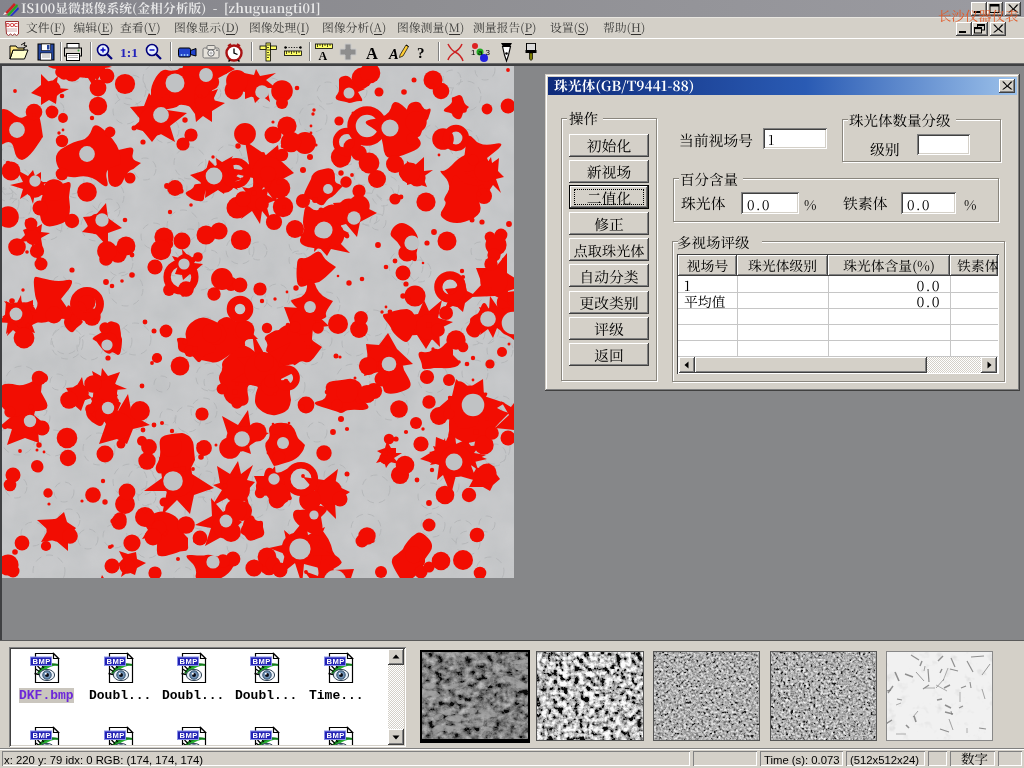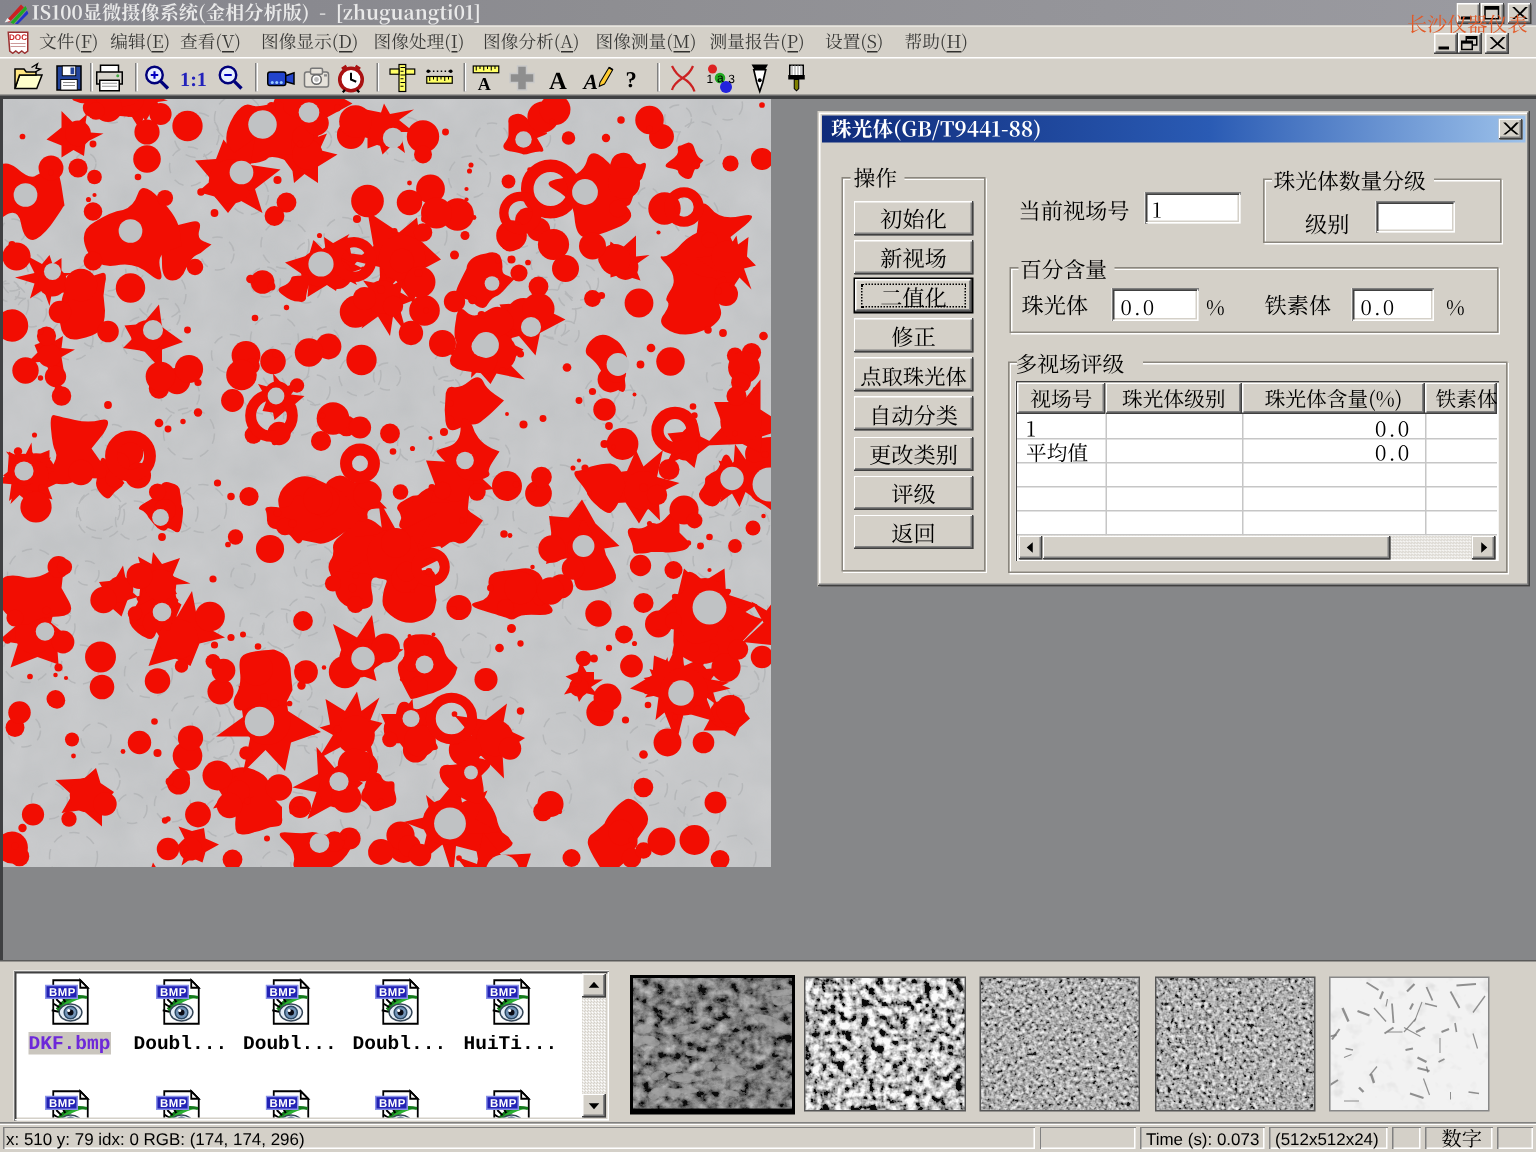--- a/index.html
+++ b/index.html
@@ -1154,21 +1154,21 @@
 <path d="M8 21 Q15 10 28 13 Q20 14 15 18 Q11 21 10 25 Z" fill="#2ab032"></path>
 <path d="M8 21 Q15 10 28 13" fill="none" stroke="#157a1d" stroke-width="2"></path>
 <ellipse cx="17" cy="23" rx="7.6" ry="5.6" fill="#e4ecf6" stroke="#334455" stroke-width="1"></ellipse>
 <circle cx="17" cy="23" r="4.2" fill="#7394b8" stroke="#2d4a66" stroke-width="1"></circle>
 <circle cx="17" cy="23" r="2" fill="#0a0a14"></circle>
 <circle cx="15.8" cy="21.7" r="1" fill="#fff"></circle>
 <path d="M9.5 19.5 l-4 -2.5 M11 17.5 l-3.5 -3.5 M13.5 16 l-2 -3.5 M9 22.5 l-4.5 -1" stroke="#000" stroke-width="1.3"></path>
 <rect x="0.5" y="5" width="21" height="8.5" fill="#2222b4" stroke="#8890e8" stroke-width="1"></rect>
 <text x="2.6" y="12" font-size="7.6" font-weight="bold" fill="#fff" font-family="Liberation Sans" letter-spacing="0.4">BMP</text>
 </svg></div>
-<div class="abs" style="left:309px;top:688px;height:15px;font:bold 13px 'Liberation Mono',monospace;color:#000;white-space:pre">HuiTi...</div>
+<div class="abs" style="left:309px;top:688px;height:15px;font:bold 13px 'Liberation Mono',monospace;color:#000;white-space:pre">Time...</div>
 <div class="abs" style="left:324px;top:726px;width:33px;height:19px;overflow:hidden"><svg width="33" height="32" viewBox="0 0 33 32">
 <path d="M5.5 1.5 h18 l5 5 v24 h-23 Z" fill="#fff" stroke="#000" stroke-width="1.2"></path>
 <path d="M23.5 1.5 v5 h5 Z" fill="#fff" stroke="#000" stroke-width="1.2"></path>
 <path d="M8 21 Q15 10 28 13 Q20 14 15 18 Q11 21 10 25 Z" fill="#2ab032"></path>
 <path d="M8 21 Q15 10 28 13" fill="none" stroke="#157a1d" stroke-width="2"></path>
 <ellipse cx="17" cy="23" rx="7.6" ry="5.6" fill="#e4ecf6" stroke="#334455" stroke-width="1"></ellipse>
 <circle cx="17" cy="23" r="4.2" fill="#7394b8" stroke="#2d4a66" stroke-width="1"></circle>
 <circle cx="17" cy="23" r="2" fill="#0a0a14"></circle>
 <circle cx="15.8" cy="21.7" r="1" fill="#fff"></circle>
 <path d="M9.5 19.5 l-4 -2.5 M11 17.5 l-3.5 -3.5 M13.5 16 l-2 -3.5 M9 22.5 l-4.5 -1" stroke="#000" stroke-width="1.3"></path>
@@ -1284,21 +1284,21 @@
       <path d="M56 4 L51 9" stroke="#777" stroke-width="1.4" opacity="0.8"></path>
     </svg></div>
 <div style="position:absolute;left:0;top:748px;width:1024px;height:20px;background:#d4d0c8;border-top:1px solid #808080;box-shadow:inset 0 1px 0 #fff"></div>
 <div style="position:absolute;left:2px;top:751px;width:688px;height:15px;box-shadow:inset 1px 1px 0 #808080,inset -1px -1px 0 #fff"></div>
 <div style="position:absolute;left:693px;top:751px;width:64px;height:15px;box-shadow:inset 1px 1px 0 #808080,inset -1px -1px 0 #fff"></div>
 <div style="position:absolute;left:760px;top:751px;width:83px;height:15px;box-shadow:inset 1px 1px 0 #808080,inset -1px -1px 0 #fff"></div>
 <div style="position:absolute;left:846px;top:751px;width:79px;height:15px;box-shadow:inset 1px 1px 0 #808080,inset -1px -1px 0 #fff"></div>
 <div style="position:absolute;left:928px;top:751px;width:19px;height:15px;box-shadow:inset 1px 1px 0 #808080,inset -1px -1px 0 #fff"></div>
 <div style="position:absolute;left:950px;top:751px;width:45px;height:15px;box-shadow:inset 1px 1px 0 #808080,inset -1px -1px 0 #fff"></div>
 <div style="position:absolute;left:998px;top:751px;width:24px;height:15px;box-shadow:inset 1px 1px 0 #808080,inset -1px -1px 0 #fff"></div>
-<div class="abs" style="left:4px;top:754px;font:11.3px 'Liberation Sans',sans-serif;color:#000">x: 510 y: 79 idx: 0 RGB: (174, 174, 296)</div>
+<div class="abs" style="left:4px;top:754px;font:11.3px 'Liberation Sans',sans-serif;color:#000">x: 220 y: 79 idx: 0 RGB: (174, 174, 174)</div>
 <div class="abs" style="left:764px;top:754px;font:11.3px 'Liberation Sans',sans-serif;color:#000">Time (s): 0.073</div>
 <div class="abs" style="left:850px;top:754px;font:11.3px 'Liberation Sans',sans-serif;color:#000">(512x512x24)</div>
 <svg width="1024" height="768" viewBox="0 0 1024 768" style="position:absolute;left:0;top:0;z-index:60;pointer-events:none">
 <defs>
 <path id="g0" d="M45 0V-33L198 -47H226L380 -33V0ZM139 0Q141 -85 142 -172Q142 -258 142 -346V-394Q142 -481 142 -568Q141 -654 139 -741H287Q285 -656 285 -568Q284 -481 284 -394V-347Q284 -260 285 -173Q285 -87 287 0ZM45 -708V-741H380V-708L226 -694H198Z"></path>
 <path id="g1" d="M277 19Q216 19 155 3Q94 -13 52 -41L58 -205H111L161 -16L100 -42L89 -80Q138 -45 176 -33Q214 -22 264 -22Q340 -22 383 -56Q426 -91 426 -154Q426 -189 415 -214Q404 -239 377 -259Q351 -279 306 -298L260 -318Q164 -361 113 -415Q63 -469 63 -555Q63 -621 96 -666Q130 -712 188 -736Q247 -759 322 -759Q381 -759 430 -745Q479 -730 518 -703L511 -547H458L409 -727L475 -699L483 -659Q441 -693 410 -706Q380 -719 338 -719Q271 -719 229 -687Q187 -655 187 -596Q187 -542 217 -510Q247 -478 302 -454L352 -432Q427 -399 472 -366Q516 -333 536 -293Q555 -253 555 -198Q555 -133 522 -85Q489 -36 427 -8Q365 19 277 19Z"></path>
 <path id="g2" d="M57 0V-30L188 -48H312L432 -27V2ZM178 0Q181 -118 181 -235V-676L54 -659V-693L305 -752L320 -741L316 -580V-235Q316 -177 318 -118Q319 -58 320 0Z"></path>
 <path id="g3" d="M297 16Q231 16 173 -24Q116 -64 80 -150Q44 -236 44 -372Q44 -507 80 -592Q116 -677 173 -717Q231 -757 297 -757Q363 -757 420 -717Q478 -677 514 -592Q549 -507 549 -372Q549 -236 514 -150Q478 -64 420 -24Q363 16 297 16ZM297 -17Q320 -17 343 -34Q365 -51 382 -91Q400 -132 410 -200Q420 -269 420 -372Q420 -474 410 -542Q400 -610 382 -650Q365 -689 343 -706Q320 -723 297 -723Q272 -723 250 -706Q228 -689 211 -650Q193 -610 183 -542Q174 -475 174 -372Q174 -269 183 -200Q193 -131 211 -91Q228 -51 250 -34Q272 -17 297 -17Z"></path>
 <path id="g4" d="M932 -314Q928 -305 918 -300Q909 -295 892 -296Q851 -227 800 -164Q750 -102 696 -59L683 -66Q700 -104 717 -154Q735 -204 751 -260Q768 -316 781 -369ZM695 -410Q694 -400 687 -393Q680 -387 663 -385V17H548V-422ZM483 -412Q482 -402 475 -396Q469 -390 452 -388V17H336V-425ZM117 -350Q189 -319 232 -281Q274 -243 292 -206Q310 -168 308 -138Q307 -107 291 -88Q276 -69 252 -68Q228 -67 202 -90Q199 -133 184 -178Q170 -224 149 -267Q128 -310 106 -345ZM848 -86Q848 -86 861 -76Q874 -66 893 -50Q913 -35 934 -17Q955 1 973 16Q969 32 944 32H52L44 4H779ZM290 -421Q290 -416 276 -407Q261 -398 239 -391Q217 -384 192 -384H175V-783V-832L298 -783H755V-754H290ZM692 -783 746 -843 860 -756Q856 -750 846 -744Q835 -738 820 -735V-429Q820 -425 803 -418Q786 -412 764 -406Q741 -400 722 -400H702V-783ZM764 -478V-449H229V-478ZM764 -627V-599H229V-627Z"></path>
 <path id="g5" d="M311 -778Q306 -770 298 -767Q290 -763 272 -765Q245 -735 208 -699Q171 -663 127 -629Q84 -595 38 -567L28 -578Q59 -617 90 -666Q120 -714 145 -763Q169 -811 184 -849ZM322 -578Q318 -571 310 -567Q301 -563 283 -565Q254 -523 214 -473Q174 -423 127 -373Q79 -323 26 -282L15 -293Q51 -345 85 -409Q119 -473 146 -536Q174 -600 189 -647ZM272 -429Q268 -416 241 -410V54Q241 58 230 67Q218 76 199 83Q181 90 159 90H140V-427L171 -467ZM477 -83Q495 -91 526 -104Q557 -117 595 -135Q633 -152 671 -170L676 -159Q664 -145 642 -120Q619 -94 590 -65Q562 -35 530 -5ZM567 -290 590 -276V-88L517 -60L554 -92Q564 -50 551 -25Q537 0 523 9L466 -87Q487 -100 492 -108Q498 -116 498 -129V-290ZM499 -331 543 -375 624 -307Q620 -302 610 -296Q599 -291 581 -289L590 -298V-252H498V-331ZM541 -334V-305H385L376 -334ZM325 -344V-375L433 -334H418V-254Q418 -220 413 -179Q408 -137 393 -93Q377 -49 344 -8Q312 33 258 66L248 56Q284 8 300 -46Q316 -100 320 -153Q325 -207 325 -254V-334ZM418 -741Q417 -732 408 -726Q399 -721 378 -717V-639Q375 -639 360 -639Q345 -639 298 -639V-698V-758ZM359 -699 378 -687V-521H384L361 -493L279 -533Q286 -542 297 -552Q308 -562 318 -566L298 -534V-699ZM698 -558Q708 -463 728 -380Q749 -297 782 -227Q816 -157 864 -103Q913 -48 979 -9L976 1Q938 9 916 31Q893 54 884 91Q813 26 772 -68Q732 -163 712 -282Q693 -401 686 -535ZM919 -611Q910 -490 889 -385Q867 -280 822 -191Q777 -103 699 -32Q622 39 504 93L495 81Q590 18 652 -56Q713 -131 749 -218Q784 -304 800 -403Q817 -501 820 -611ZM877 -687Q877 -687 894 -674Q911 -661 934 -643Q958 -624 977 -606Q973 -590 950 -590H720L739 -619H823ZM847 -822Q842 -800 811 -798Q794 -706 769 -622Q743 -537 709 -464Q675 -391 632 -334L617 -342Q641 -409 661 -492Q680 -575 694 -666Q708 -757 713 -846ZM564 -503Q564 -503 577 -491Q590 -480 608 -463Q626 -446 639 -431Q635 -415 613 -415H293L285 -443H522ZM599 -549V-521H342V-549ZM540 -830Q539 -822 533 -815Q527 -809 511 -807V-531H428V-841ZM668 -743Q667 -735 661 -729Q655 -723 639 -721V-517Q639 -514 629 -509Q619 -504 604 -500Q589 -496 574 -496H559V-754Z"></path>

